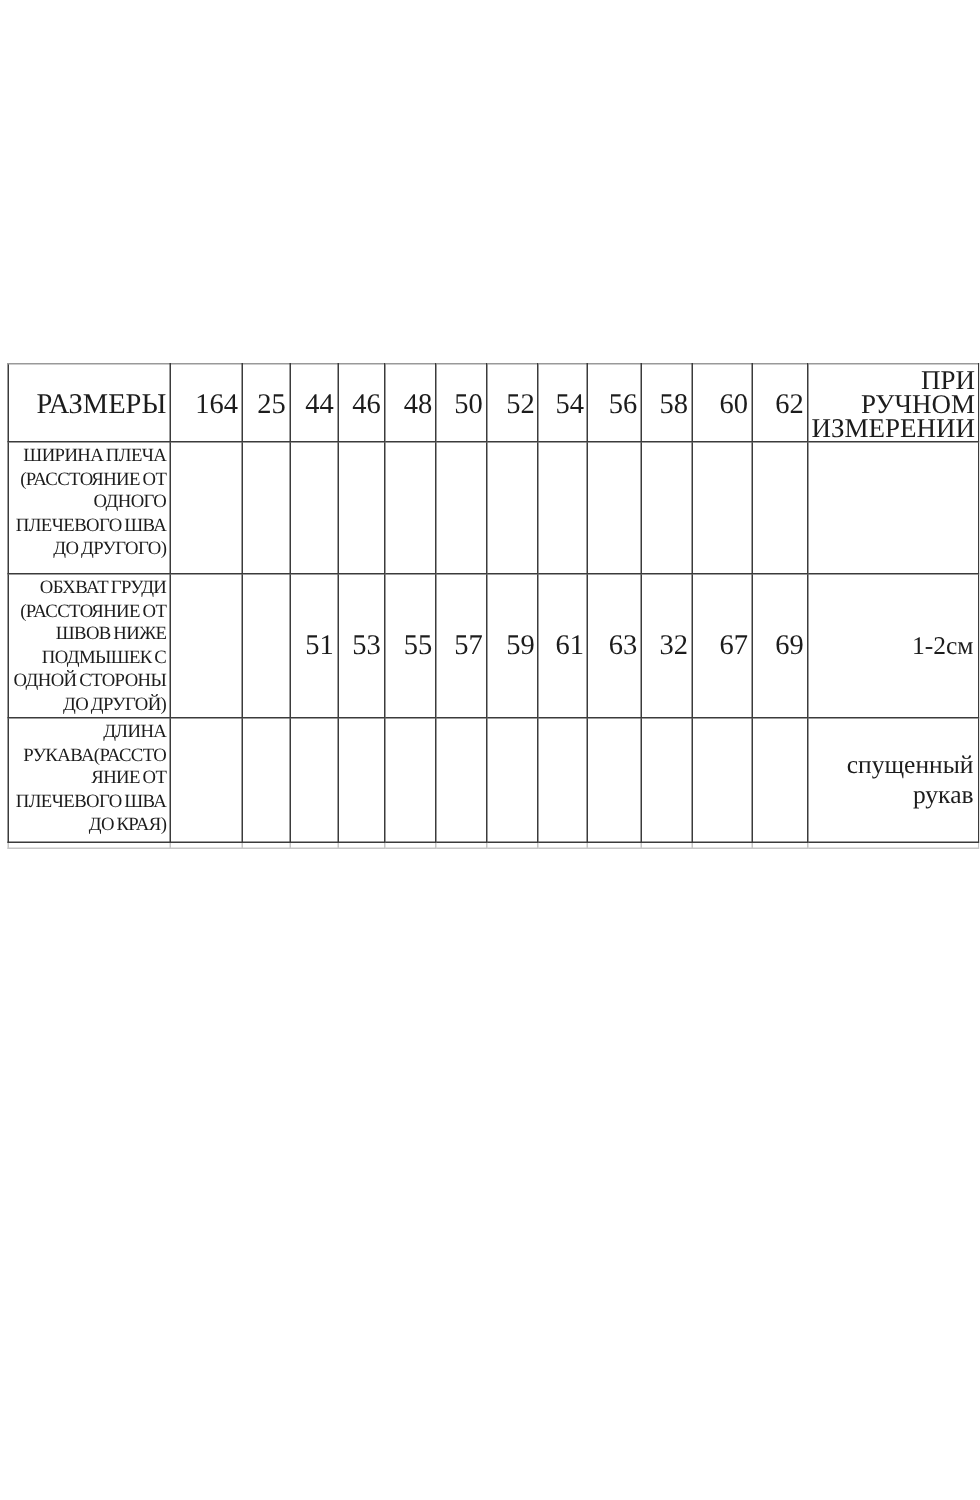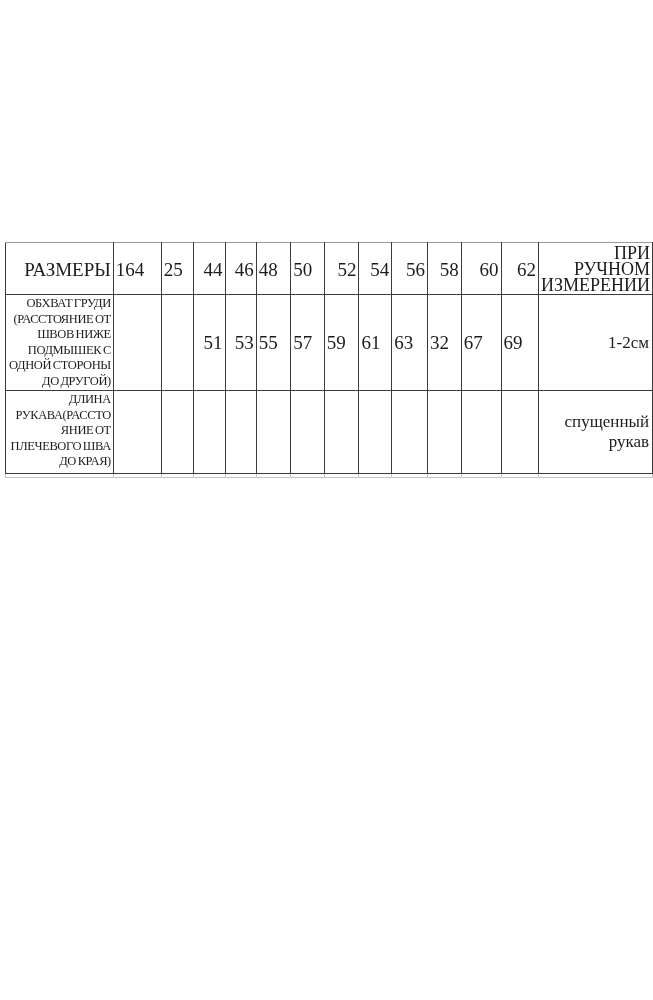--- a/index.html
+++ b/index.html
@@ -63,21 +63,21 @@
   }
   td.man-val {
     font-size: 17px;
     line-height: 20px;
     vertical-align: middle;
     padding: 0 3px;
     white-space: pre-line;
     text-align: right;
   }
   .al-l { text-align: right; }
-  .al-r { text-align: left; }
+  .al-r { text-align: right; }
   td.num.al-l { padding-left: 4px; }
   td.num.al-r { padding-right: 2px; }
 </style>
 </head>
 <body>
 
 <div class="page">
   <table class="size-chart">
     <colgroup>
       <col style="width:109px">
@@ -108,20 +108,40 @@
       <td class="num hd al-l">52</td>
       <td class="num hd al-l">54</td>
       <td class="num hd al-l">56</td>
       <td class="num hd al-l">58</td>
       <td class="num hd al-l">60</td>
       <td class="num hd al-l">62</td>
       <td class="man-hd hd al-l">ПРИ РУЧНОМ
 ИЗМЕРЕНИИ</td>
     </tr>
 
+    <tr class="r1">
+      <td class="lab al-l">ШИРИНА ПЛЕЧА
+(РАССТОЯНИЕ ОТ
+ОДНОГО
+ПЛЕЧЕВОГО ШВА
+ДО ДРУГОГО)</td>
+      <td class="num"></td>
+      <td class="num"></td>
+      <td class="num al-l"></td>
+      <td class="num al-l"></td>
+      <td class="num al-r"></td>
+      <td class="num al-r"></td>
+      <td class="num al-r"></td>
+      <td class="num al-r"></td>
+      <td class="num al-r"></td>
+      <td class="num al-r"></td>
+      <td class="num al-r"></td>
+      <td class="num al-r"></td>
+      <td class="man-val"></td>
+    </tr>
 
     <tr class="r2">
       <td class="lab al-l">ОБХВАТ ГРУДИ
 (РАССТОЯНИЕ ОТ
 ШВОВ НИЖЕ
 ПОДМЫШЕК С
 ОДНОЙ СТОРОНЫ
 ДО ДРУГОЙ)</td>
       <td class="num"></td>
       <td class="num"></td>

